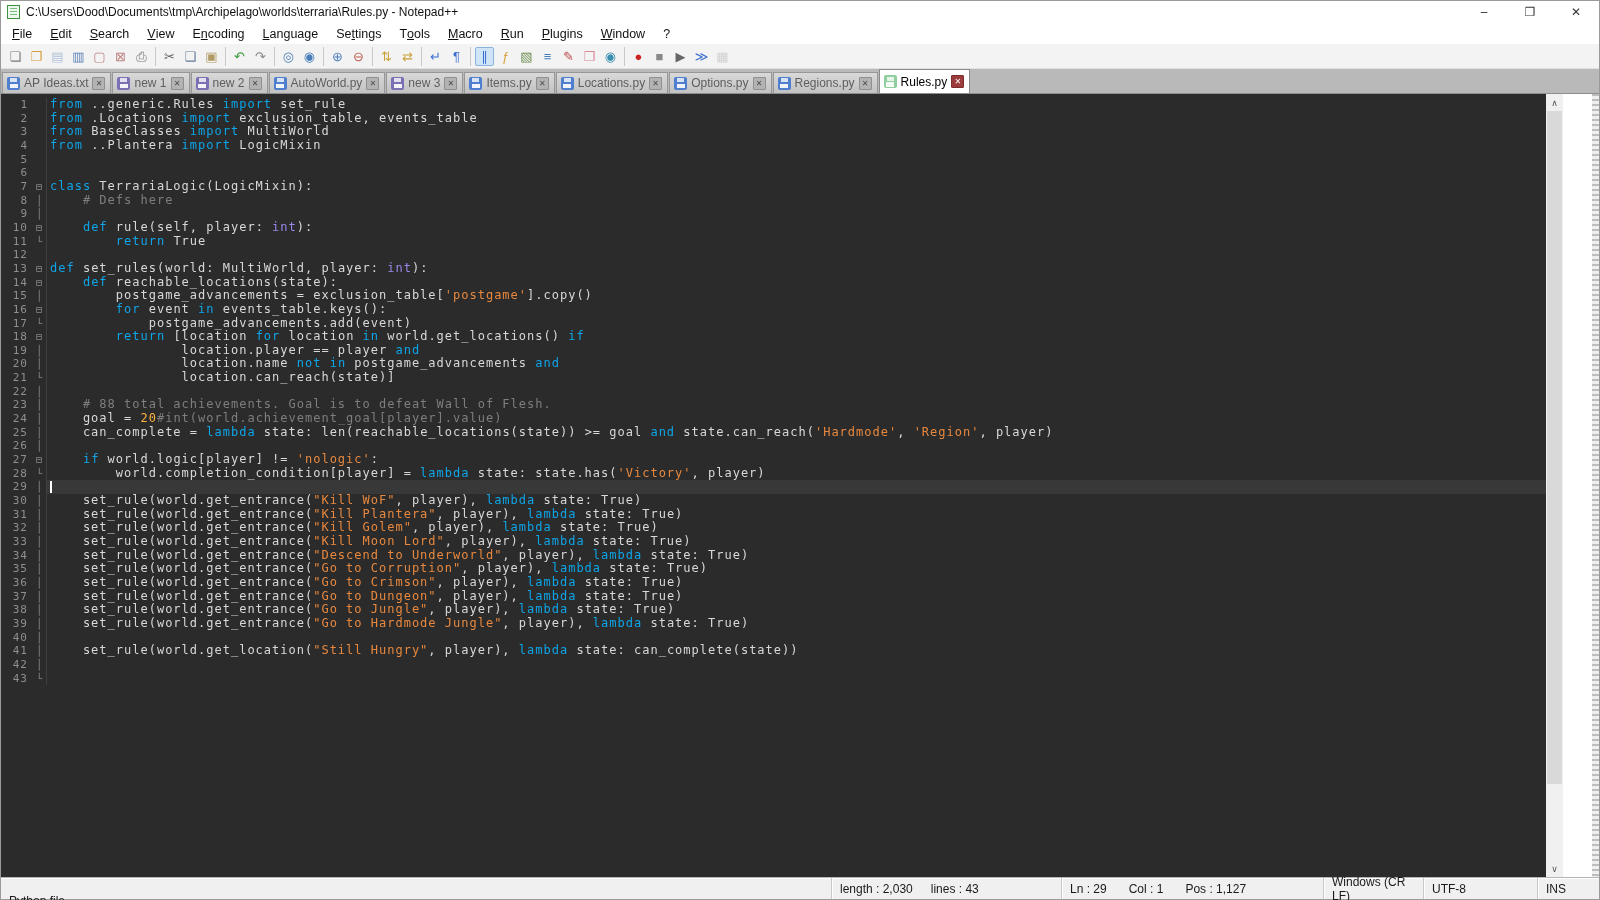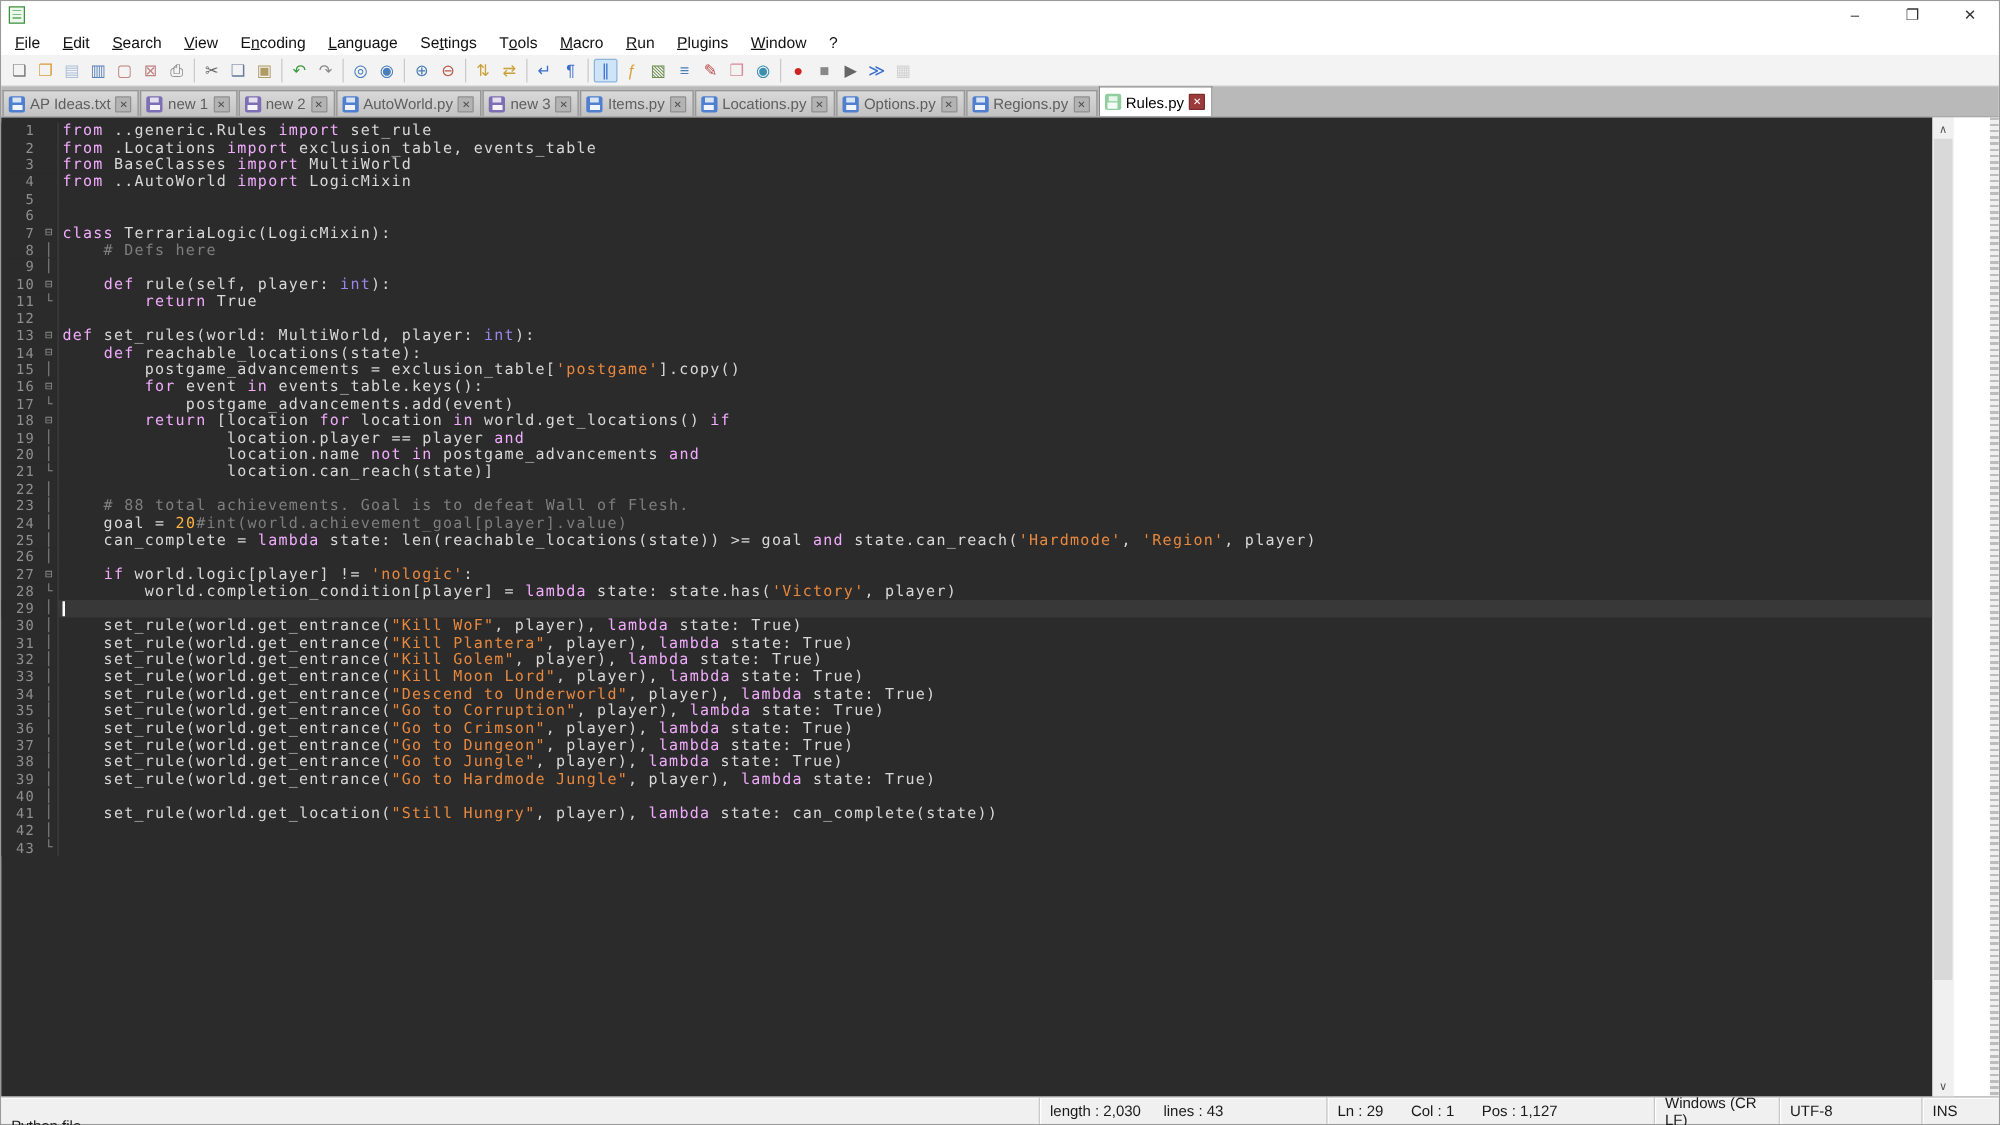--- a/index.html
+++ b/index.html
@@ -50,21 +50,21 @@
   
   .editor-wrap { flex:1 1 auto; display:flex; border-top:1px solid #8e8e8e; min-height:0; background:#fff; }
   .editor { flex:1 1 auto; background:#2b2b2b; overflow:hidden; padding-top:4px; position:relative;
      font-family:"DejaVu Sans Mono", monospace; font-size:12px; letter-spacing:1px; }
   .code-line { display:flex; height:13.66px; line-height:13.66px; white-space:pre; }
   .ln  { width:32px; flex:0 0 auto; text-align:right; padding-right:5px; color:#8f8f8f; background:#2b2b2b; font-size:11px; }
   .fold { width:14px; flex:0 0 auto; text-align:center; color:#8a8a8a; background:#2b2b2b;
      border-right:1px solid #3f3f3f; font-size:10px; }
   .codetxt { flex:1 1 auto; padding-left:3px; color:#d8d8d8; }
   .code-line.cur { background:#383838; }
-  .tk-d { color:#d8d8d8; } .tk-k { color:#f0abfc; } .tk-t { color:#9a86e8; }
+  .tk-d { color:#d8d8d8; } .tk-k { color:#0ea5e9; } .tk-t { color:#9a86e8; }
   .tk-s { color:#e8883e; } .tk-n { color:#ffb340; } .tk-c { color:#7e7e7e; }
   .caret { display:inline-block; width:2px; height:12px; background:#ffffff; vertical-align:text-bottom; }
 
   
   .vscroll { flex:0 0 17px; background:#f0f0f0; position:relative; }
   .vs-arrow { position:absolute; left:0; width:17px; height:17px; display:flex; align-items:center; justify-content:center;
      color:#555; font-size:9px; }
   .vs-up { top:0; } .vs-down { bottom:0; }
   .vs-thumb { position:absolute; left:1px; right:1px; top:17px; height:86%; background:#d9d9d9; }
   .right-gap { flex:0 0 36px; background:#ffffff; display:flex; }
@@ -80,20 +80,21 @@
   .sb-len { width:230px; gap:18px; } .sb-pos { width:262px; gap:22px; }
   .sb-eol { width:100px; } .sb-enc { width:114px; } .sb-ins { width:62px; justify-content:flex-start; }
 </style>
 </head>
 <body>
 
 <div id="app">
 
   <div class="titlebar">
     <span class="npp-icon"></span>
+    <span class="title-text">C:\Users\Dood\Documents\tmp\Archipelago\worlds\terraria\Rules.py - Notepad++</span>
     <div class="win-controls">
       <span class="win-btn">–</span>
       <span class="win-btn">❐</span>
       <span class="win-btn">✕</span>
     </div>
   </div>
 
   <div class="menubar" id="menubar">
       <div class="menu-item"><u>F</u>ile</div>
       <div class="menu-item"><u>E</u>dit</div>
@@ -214,21 +215,21 @@
         <span>Rules.py</span>
         <span class="tab-close">✕</span>
       </div>
     </div>
 
   <div class="editor-wrap">
     <div class="editor" id="editor">
         <div class="code-line"><span class="ln">1</span><span class="fold"></span><span class="codetxt"><span class="tk-k">from</span><span class="tk-d"> ..generic.Rules </span><span class="tk-k">import</span><span class="tk-d"> set_rule</span></span></div>
         <div class="code-line"><span class="ln">2</span><span class="fold"></span><span class="codetxt"><span class="tk-k">from</span><span class="tk-d"> .Locations </span><span class="tk-k">import</span><span class="tk-d"> exclusion_table, events_table</span></span></div>
         <div class="code-line"><span class="ln">3</span><span class="fold"></span><span class="codetxt"><span class="tk-k">from</span><span class="tk-d"> BaseClasses </span><span class="tk-k">import</span><span class="tk-d"> MultiWorld</span></span></div>
-        <div class="code-line"><span class="ln">4</span><span class="fold"></span><span class="codetxt"><span class="tk-k">from</span><span class="tk-d"> ..AutoWorld </span><span class="tk-k">import</span><span class="tk-d"> LogicMixin</span></span></div>
+        <div class="code-line"><span class="ln">4</span><span class="fold"></span><span class="codetxt"><span class="tk-k">from</span><span class="tk-d"> ..Plantera </span><span class="tk-k">import</span><span class="tk-d"> LogicMixin</span></span></div>
         <div class="code-line"><span class="ln">5</span><span class="fold"></span><span class="codetxt"></span></div>
         <div class="code-line"><span class="ln">6</span><span class="fold"></span><span class="codetxt"></span></div>
         <div class="code-line"><span class="ln">7</span><span class="fold">⊟</span><span class="codetxt"><span class="tk-k">class</span><span class="tk-d"> TerrariaLogic(LogicMixin):</span></span></div>
         <div class="code-line"><span class="ln">8</span><span class="fold">│</span><span class="codetxt"><span class="tk-c">    # Defs here</span></span></div>
         <div class="code-line"><span class="ln">9</span><span class="fold">│</span><span class="codetxt"></span></div>
         <div class="code-line"><span class="ln">10</span><span class="fold">⊟</span><span class="codetxt"><span class="tk-d">    </span><span class="tk-k">def</span><span class="tk-d"> rule(self, player: </span><span class="tk-t">int</span><span class="tk-d">):</span></span></div>
         <div class="code-line"><span class="ln">11</span><span class="fold">└</span><span class="codetxt"><span class="tk-d">        </span><span class="tk-k">return</span><span class="tk-d"> True</span></span></div>
         <div class="code-line"><span class="ln">12</span><span class="fold"></span><span class="codetxt"></span></div>
         <div class="code-line"><span class="ln">13</span><span class="fold">⊟</span><span class="codetxt"><span class="tk-k">def</span><span class="tk-d"> set_rules(world: MultiWorld, player: </span><span class="tk-t">int</span><span class="tk-d">):</span></span></div>
         <div class="code-line"><span class="ln">14</span><span class="fold">⊟</span><span class="codetxt"><span class="tk-d">    </span><span class="tk-k">def</span><span class="tk-d"> reachable_locations(state):</span></span></div>

